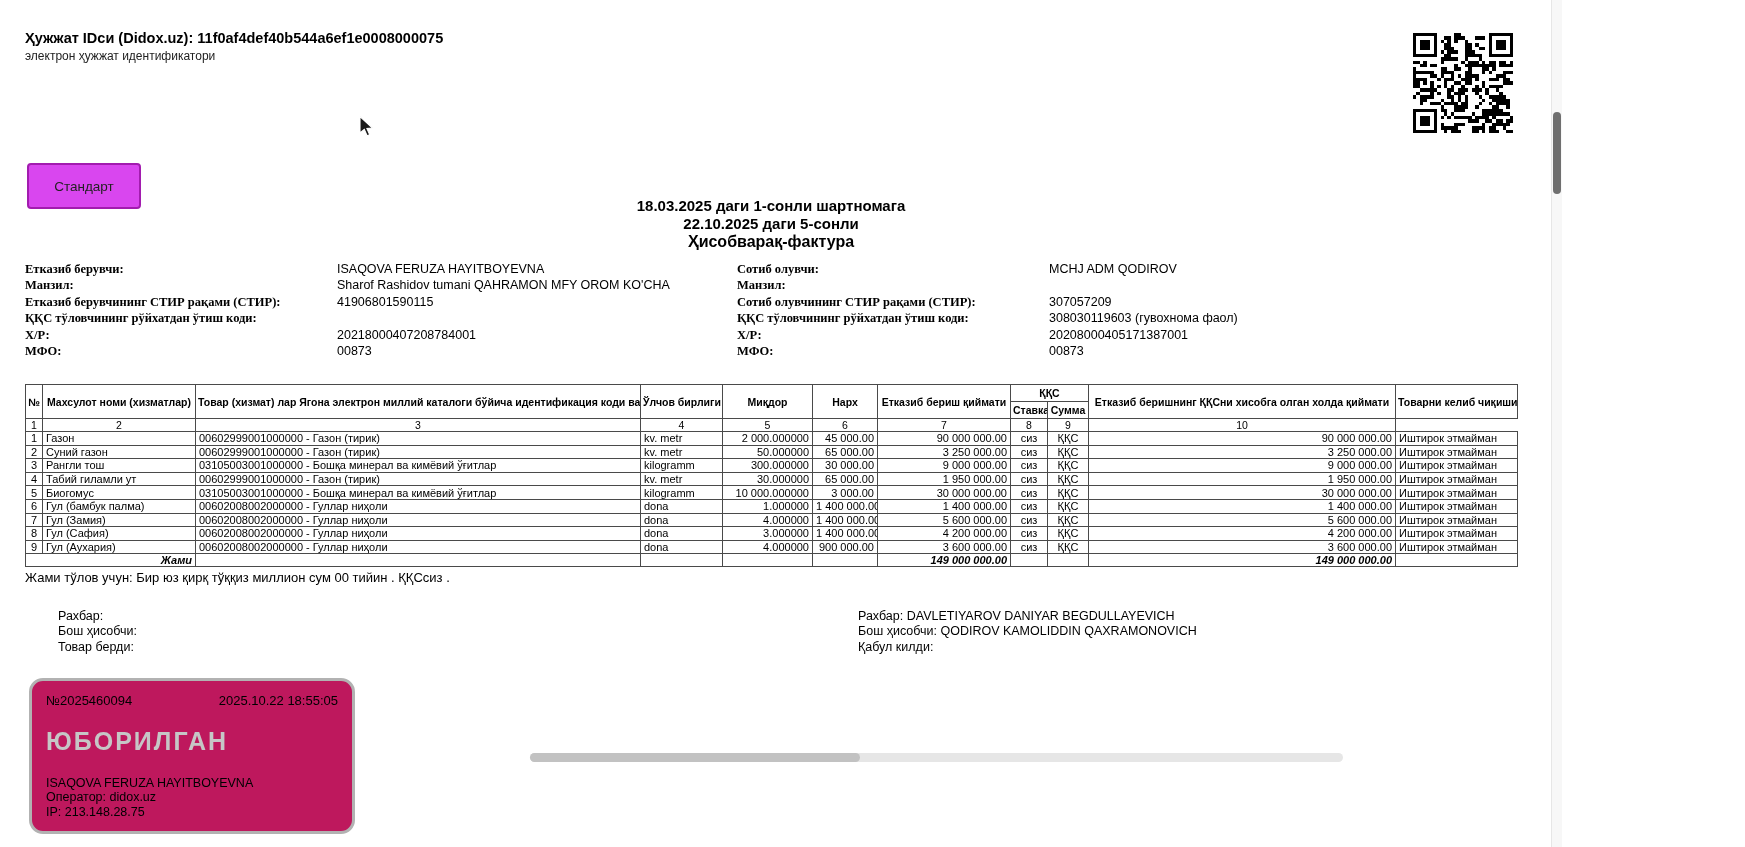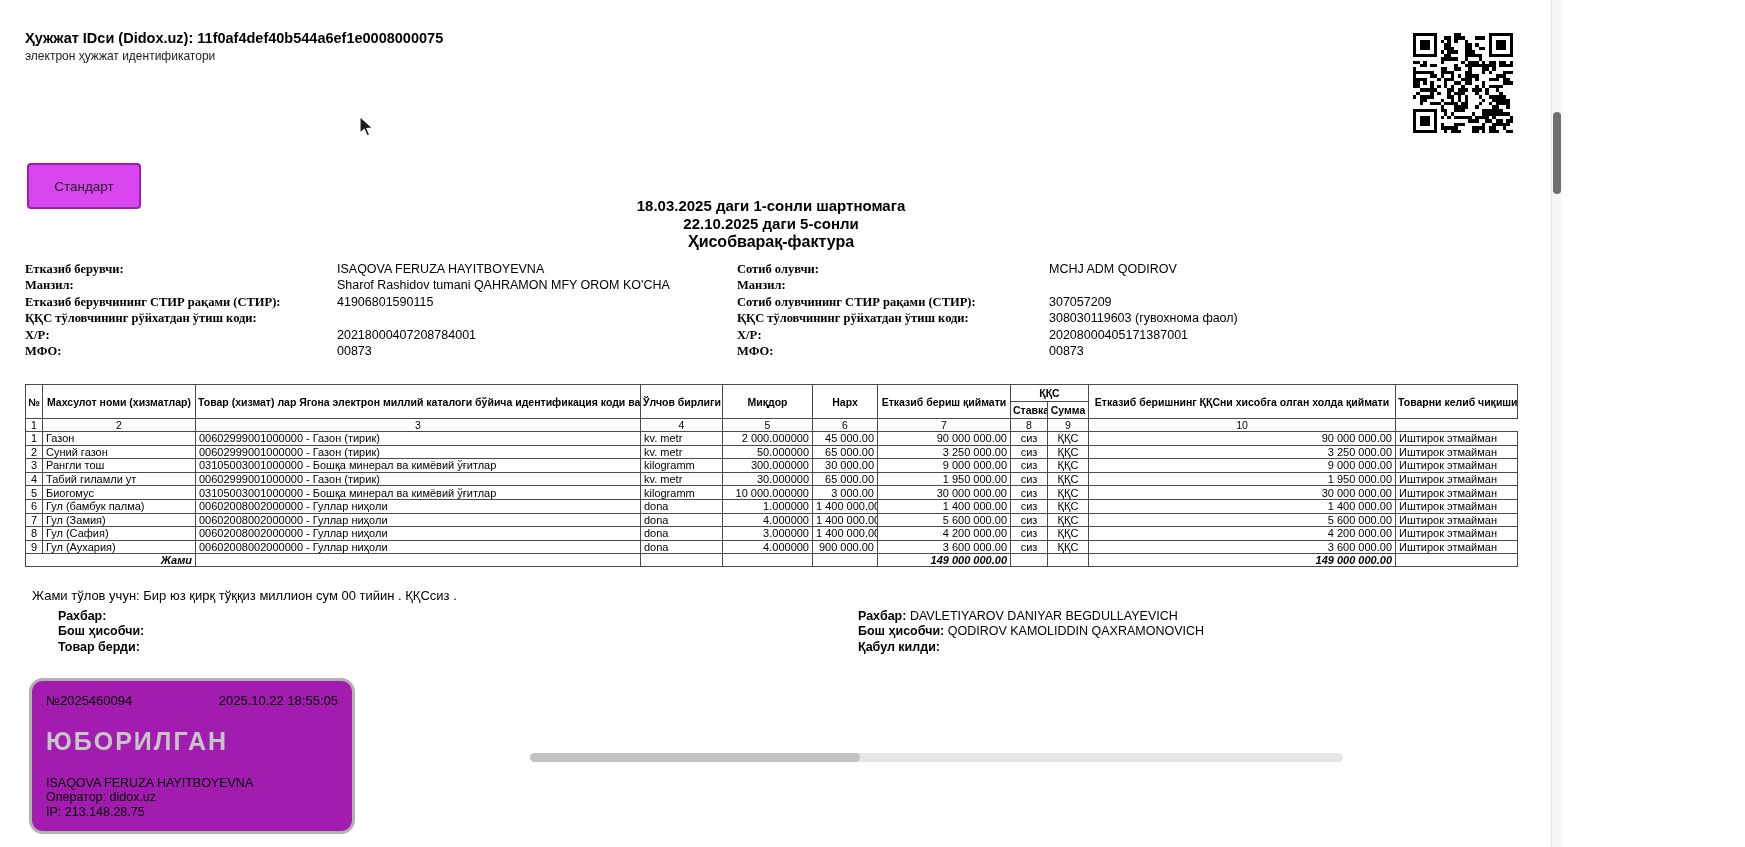--- a/index.html
+++ b/index.html
@@ -34,31 +34,31 @@
   .inv-table-wrap{position:absolute;left:25px;top:384px;}
   table.inv{border-collapse:collapse;table-layout:fixed;width:1492px;font-size:11px;}
   table.inv th,table.inv td{border:1px solid #4a4a4a;padding:0 3px;overflow:hidden;
         white-space:nowrap;line-height:12px;}
   table.inv thead th{font-weight:bold;text-align:center;font-size:10.5px;padding:2px 2px;}
   table.inv tr.nums th{font-weight:normal;font-size:10.5px;padding:0;height:11px;}
   table.inv tbody td{height:12.6px;}
   .t-r{text-align:right;} .t-c{text-align:center;} .b{font-weight:bold;font-style:italic;}
 
   
-  .summary{position:absolute;left:25px;top:588px;font-size:13px;margin-left:7px;}
+  .summary{position:absolute;left:25px;top:570px;font-size:13px;}
 
   
   .sig{position:absolute;top:609px;font-size:12.5px;line-height:15.3px;}
   .sig.left{left:58px;}
   .sig.right{left:858px;}
-  .sig-label{font-weight:bold;}
+  .sig-label{font-weight:normal;}
 
   
   .stamp{position:absolute;left:29px;top:678px;width:292px;height:126px;
-         border:3px solid #b2b2b2;border-radius:14px;background:#a21caf;
+         border:3px solid #b2b2b2;border-radius:14px;background:#be185d;
          padding:12px 14px;display:flex;flex-direction:column;justify-content:space-between;}
   .stamp-top{display:flex;justify-content:space-between;font-size:13px;}
   .stamp-status{text-align:left;font-size:25px;font-weight:600;letter-spacing:2px;color:#c6c6c6;}
   .stamp-bottom{font-size:12.5px;line-height:14.5px;}
 
   
   .qr{position:absolute;left:1413px;top:33px;width:100px;height:100px;}
 
   
   .cursor{position:absolute;left:358px;top:116px;}

